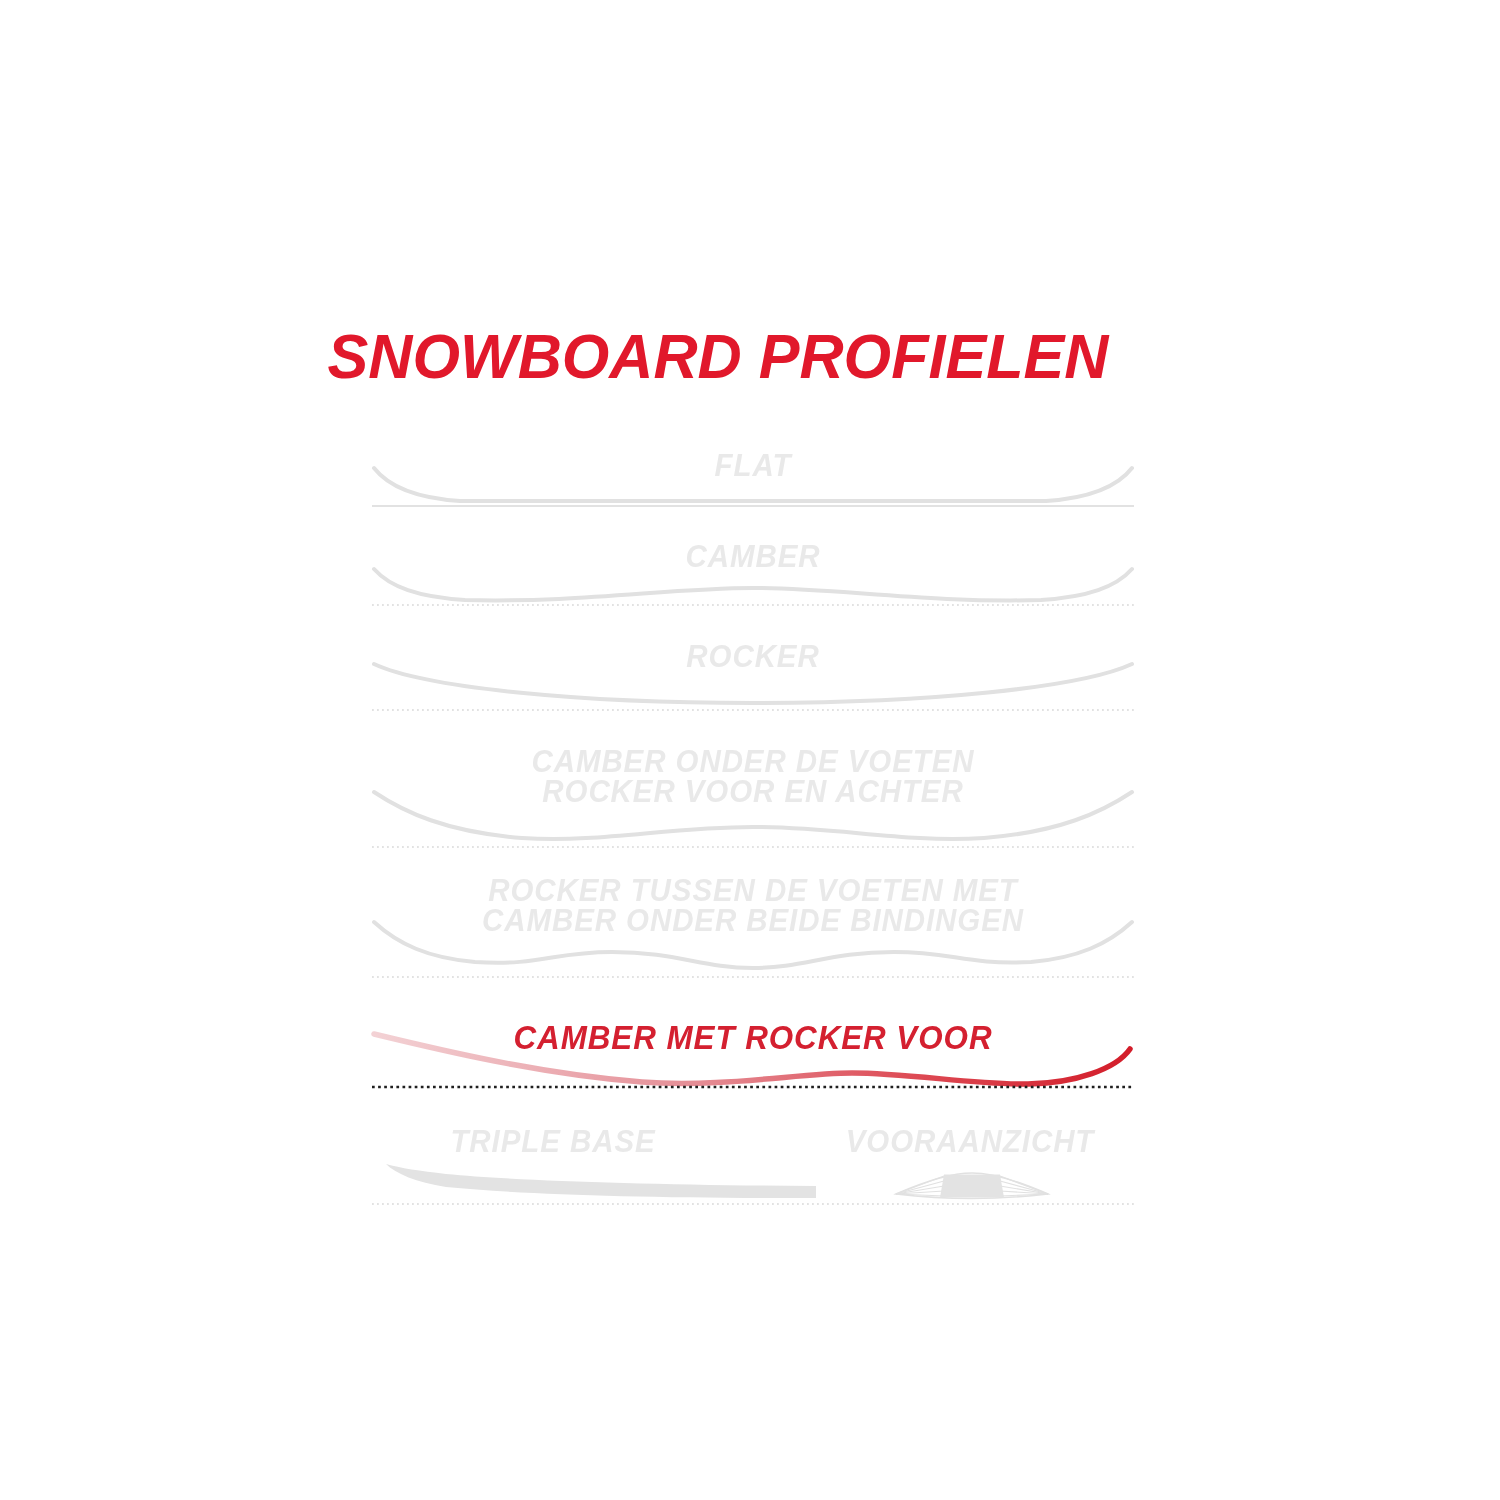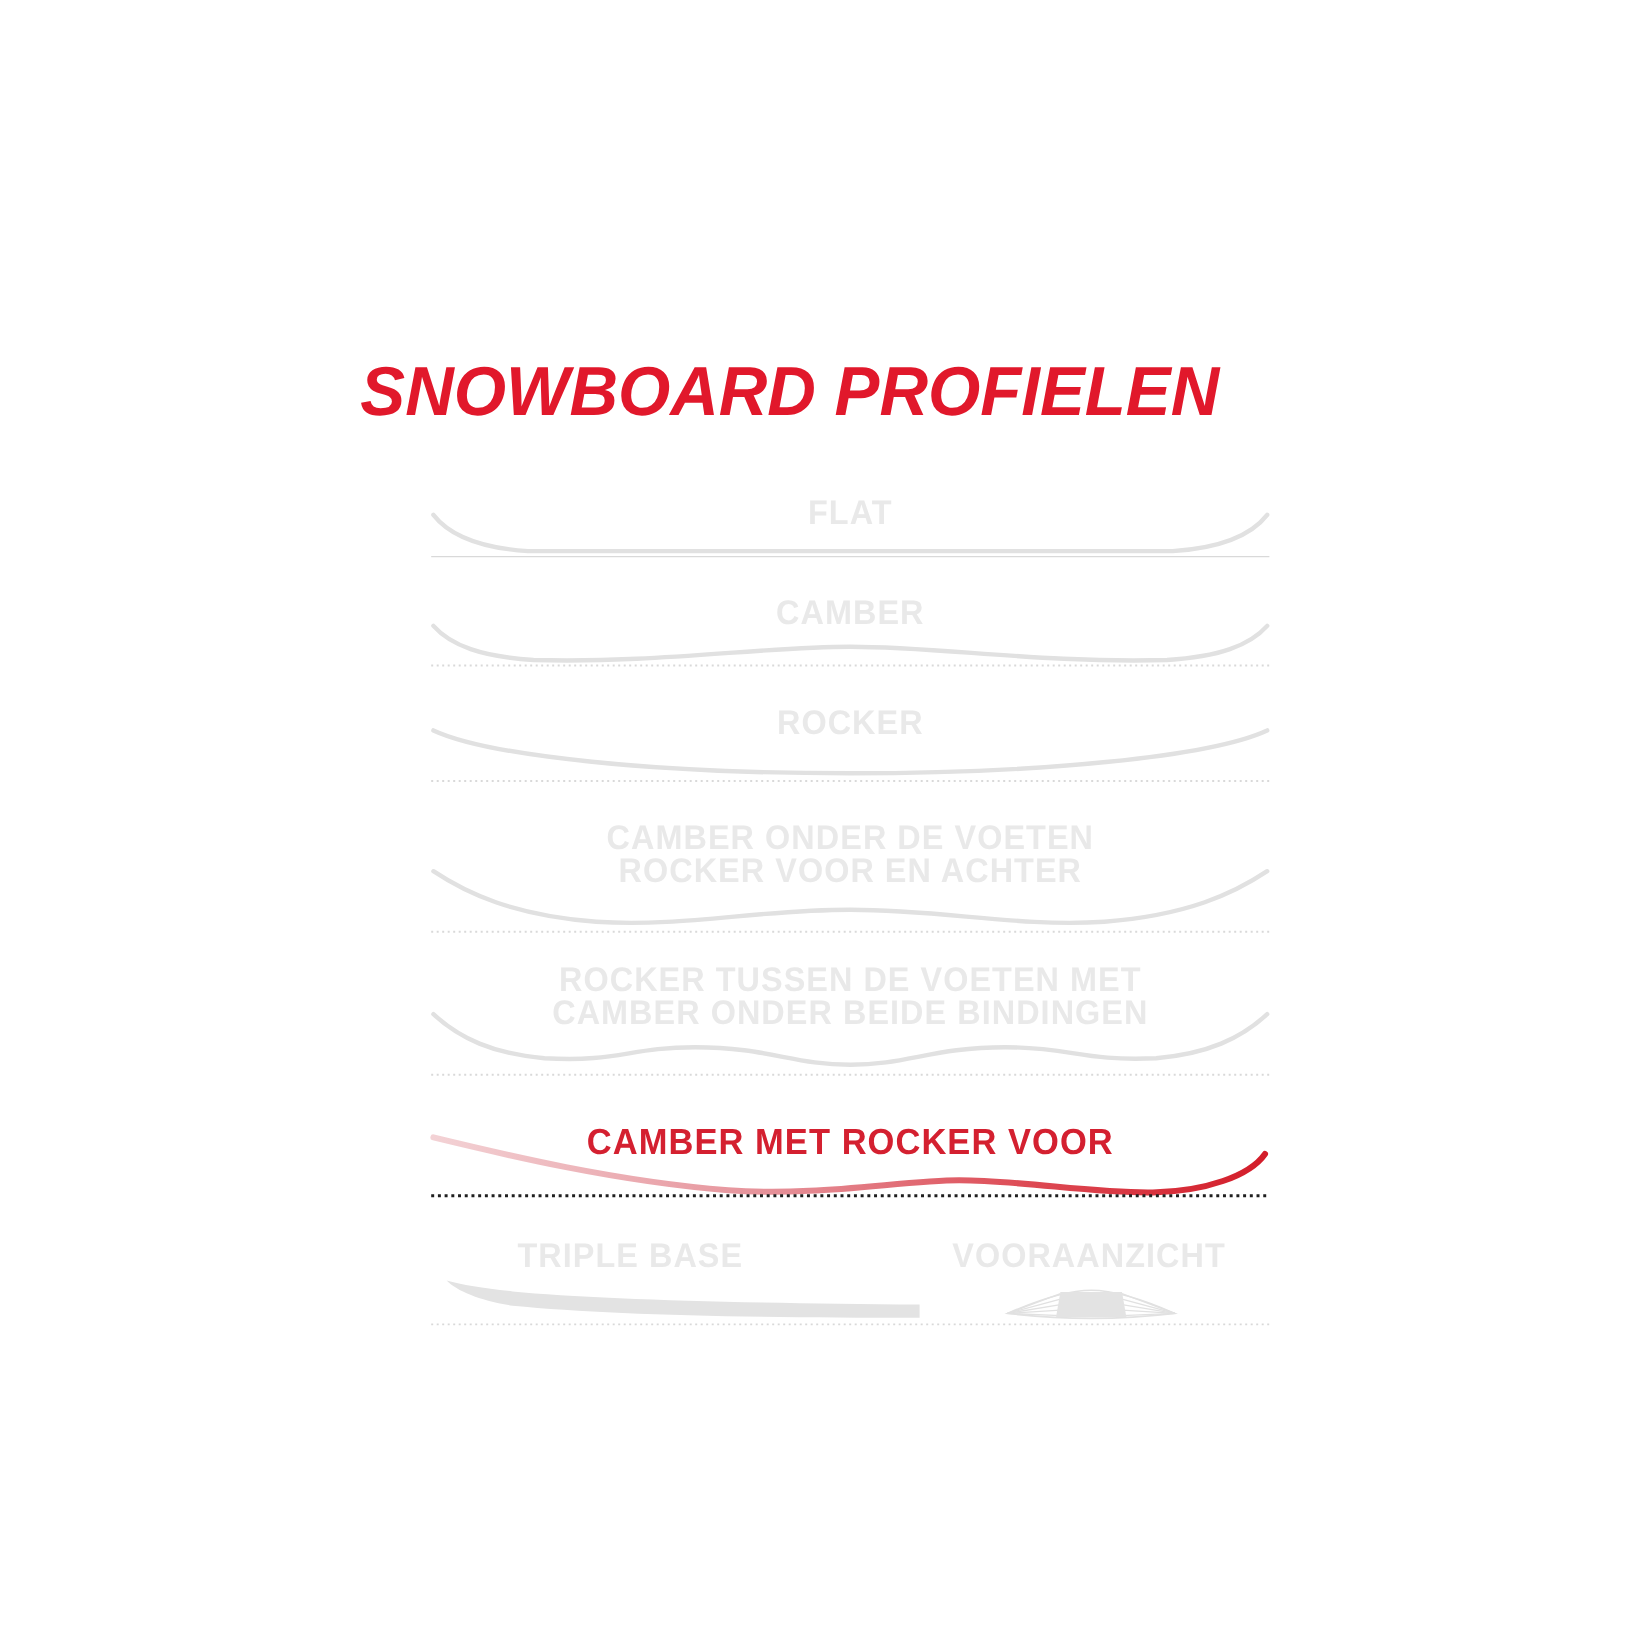--- a/index.html
+++ b/index.html
@@ -5,21 +5,21 @@
   html,body{margin:0;padding:0;background:#fff;}
   #canvas{
     position:relative;width:1436px;height:1500px;background:#ffffff;
     overflow:hidden;font-family:"Liberation Sans",sans-serif;
   }
   .title{
     position:absolute;left:0;top:320px;width:100%;text-align:center;
     font-size:63px;font-weight:bold;font-style:italic;letter-spacing:0px;
     transform:scaleX(.97);white-space:nowrap;
   }
-  .diagram{position:absolute;left:390px;top:0;width:766px;height:1500px;}
+  .diagram{position:absolute;left:370px;top:0;width:766px;height:1500px;font-style:italic;}
   .lbl{
     position:absolute;left:0;width:100%;text-align:center;font-weight:bold;
     font-size:31px;line-height:30px;letter-spacing:1px;transform:scaleX(.95);
     white-space:nowrap;
   }
   .lbl.red{font-size:33px;}
   .lbl.half-left{width:366px;left:0;}
   .lbl.half-right{width:332px;left:434px;}
   svg.profile{position:absolute;left:0;display:block;overflow:visible;}
   .curve{fill:none;stroke-width:4;stroke-linecap:round;}

